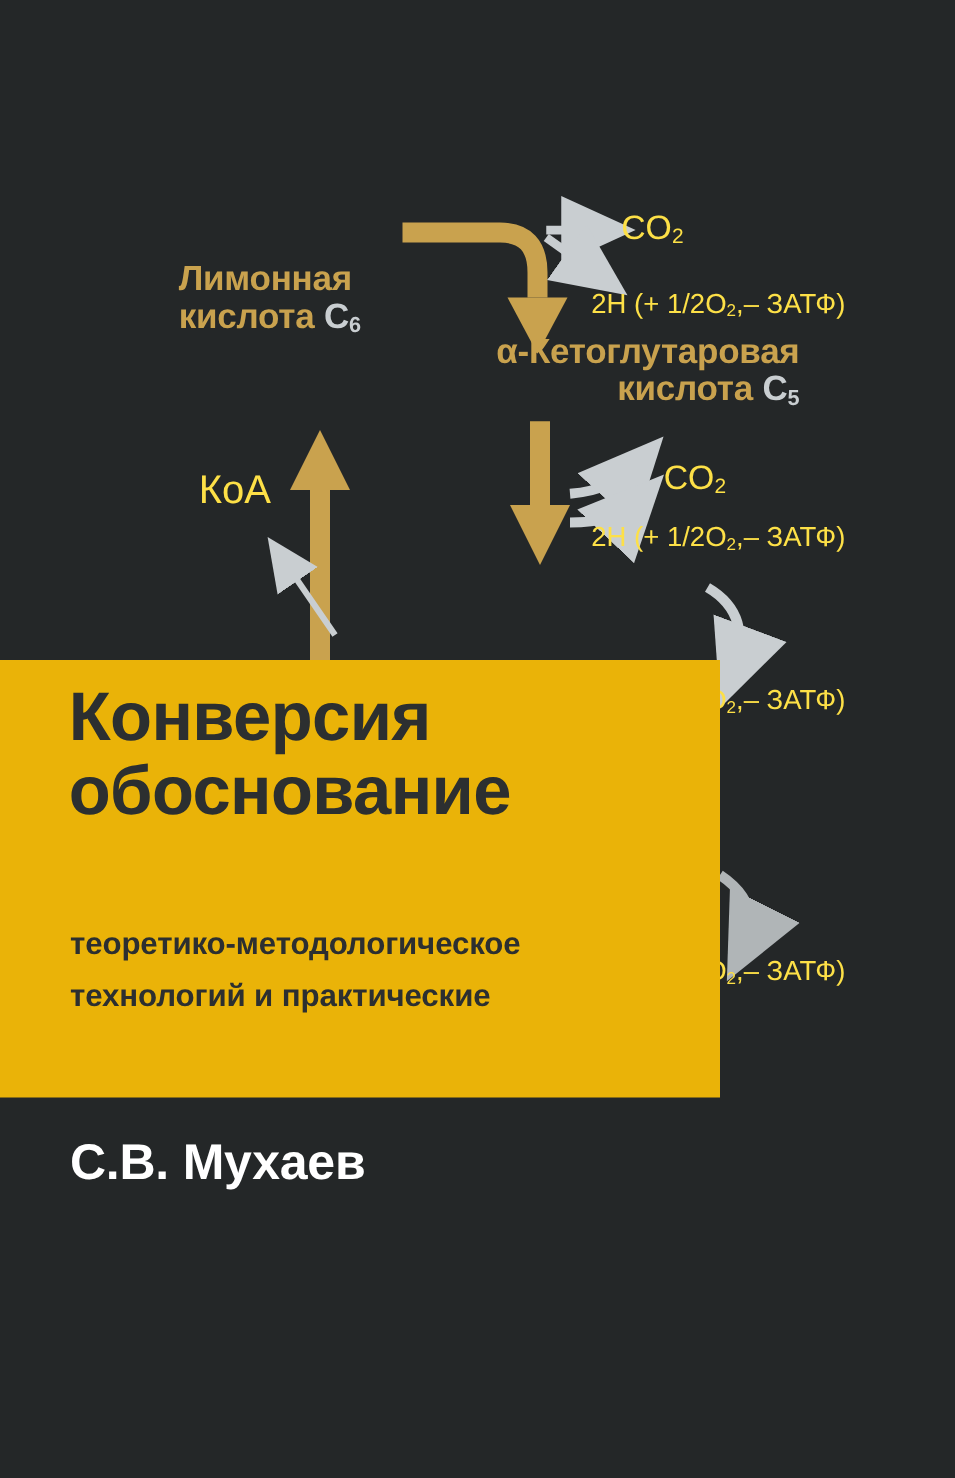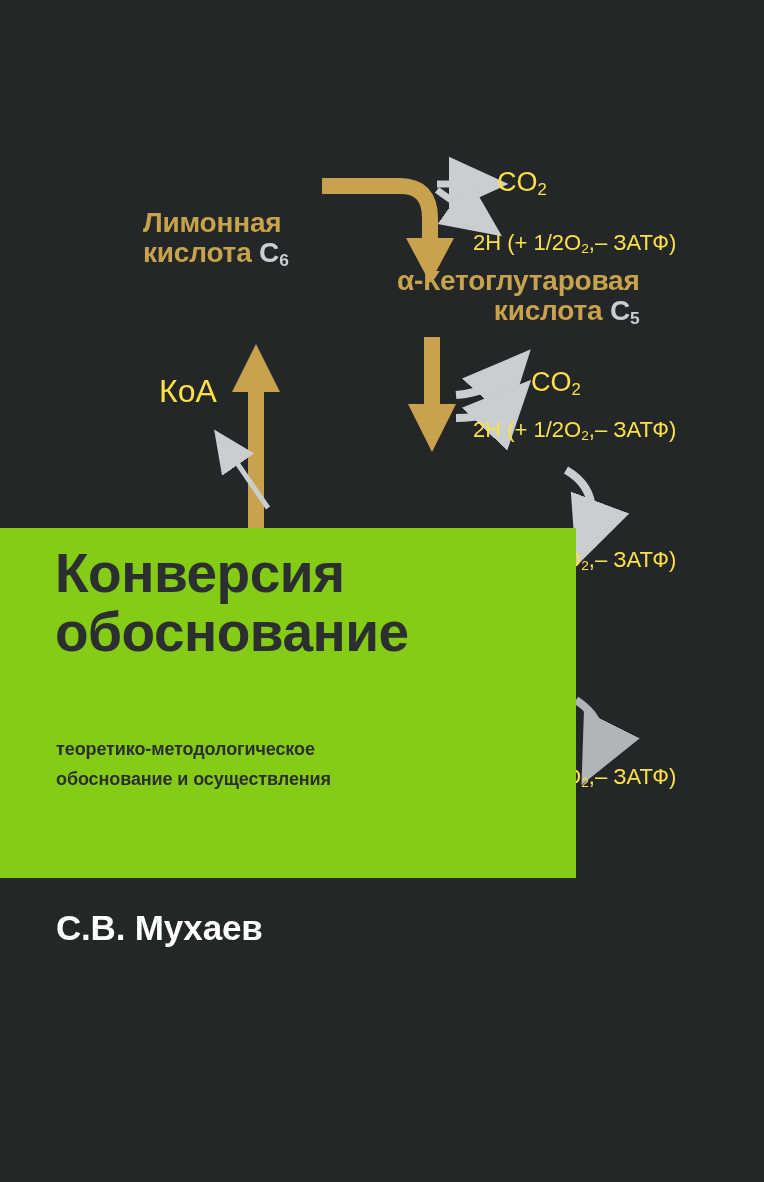--- a/index.html
+++ b/index.html
@@ -68,21 +68,21 @@
   #label-h2-4        { left: 473px; top: 765px; font-size: 22px; }
   #label-oxalo       { left: 150px; top: 790px; }
 
   
   #title-panel {
     position: absolute;
     left: 0;
     top: 528px;
     width: 576px;
     height: 350px;
-    background: #84cc16;
+    background: #eab308;
     z-index: 5;
   }
   #title-block {
     position: absolute;
     left: 55px;
     top: 16px;
     width: 510px;
   }
   .title-line {
     color: #2c2f30;
@@ -93,34 +93,34 @@
     white-space: pre;
   }
   #subtitle-block {
     position: absolute;
     left: 56px;
     top: 206px;
     width: 505px;
   }
   .subtitle-line {
     color: #2c2f30;
-    font-size: 18px;
+    font-size: 25px;
     font-weight: 700;
     line-height: 1.68;
     letter-spacing: -0.1px;
     white-space: pre;
   }
 
   
   #author {
     position: absolute;
     left: 56px;
     top: 908px;
     color: #ffffff;
-    font-size: 35px;
+    font-size: 40px;
     font-weight: 700;
     letter-spacing: -0.2px;
     z-index: 6;
     white-space: pre;
   }
 </style>
 </head>
 <body>
 
 <div id="cover">
@@ -222,19 +222,19 @@
 <span>кислота</span><span class="cnum"> <span>C</span><span class="sub">4</span></span></div>
   </div>
 
   <div id="title-panel">
     <div id="title-block">
       <div class="title-line">Конверсия</div>
       <div class="title-line">обоснование</div>
     </div>
     <div id="subtitle-block">
       <div class="subtitle-line">теоретико-методологическое</div>
-      <div class="subtitle-line">обоснование и осуществления</div>
+      <div class="subtitle-line">технологий и практические</div>
     </div>
   </div>
 
   <div id="author">С.В. Мухаев</div>
 
 </div>
 
 </body></html>

